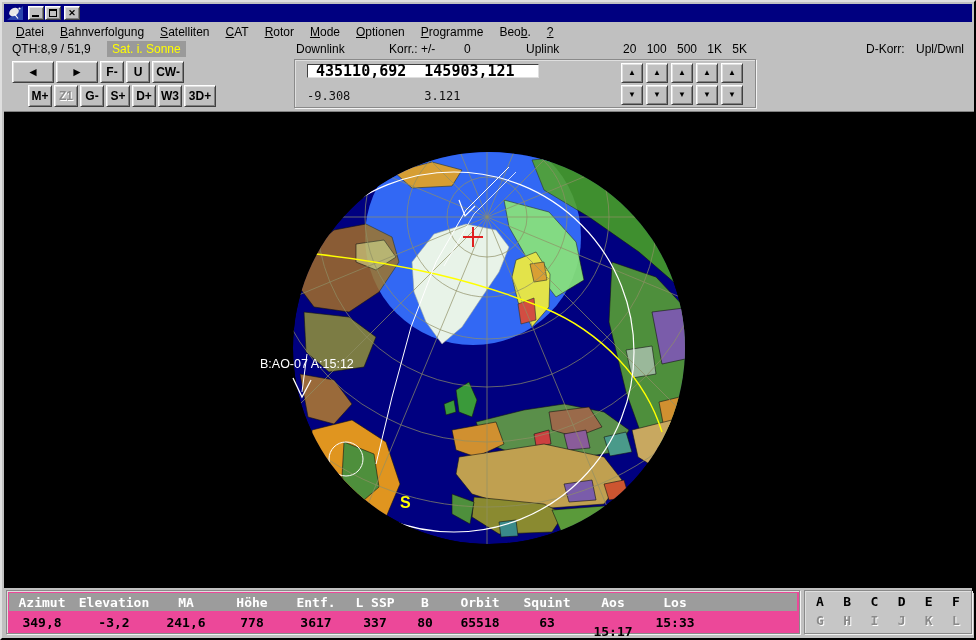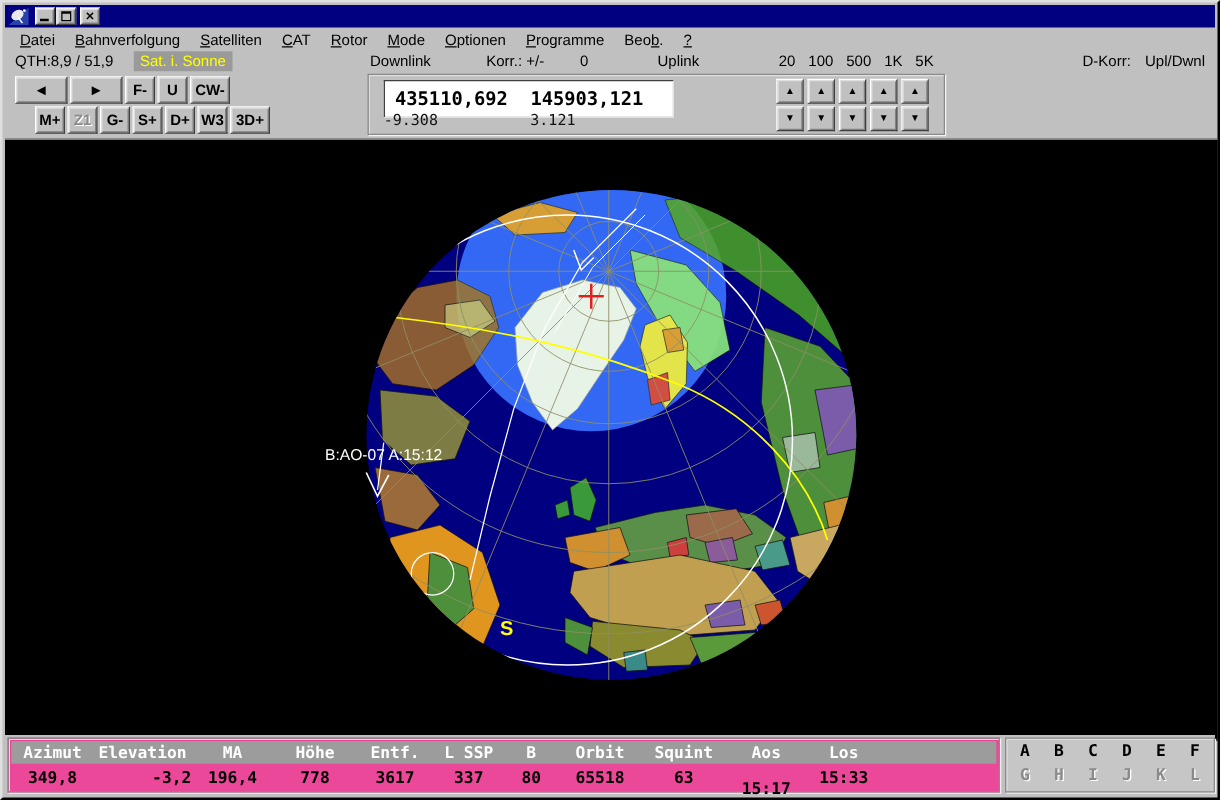--- a/index.html
+++ b/index.html
@@ -60,21 +60,21 @@
   .btn-row{position:absolute;left:8px;white-space:nowrap;}
   #btn-row1{top:2px;text-decoration:underline;}
   #btn-row2{top:26px;padding-left:16px;}
   .panel{
     position:absolute;border:1px solid #8a8a8a;
     box-shadow:inset 1px 1px 0 #dfdfdf, 1px 1px 0 #f4f4f4;
     background:#c0c0c0;
   }
   .center-panel{left:290px;top:0;width:462px;height:49px;}
   .freq-box{
-    position:absolute;left:12px;top:4px;width:232px;height:30px;
+    position:absolute;left:12px;top:4px;width:232px;height:14px;
     background:#fff;border:1px solid;border-color:#404040 #dfdfdf #dfdfdf #404040;
     font-family:"DejaVu Sans Mono",monospace;font-weight:bold;font-size:15px;
     display:flex;align-items:center;padding-left:8px;white-space:pre;
   }
   .freq-box .freq2{margin-left:18px;}
   .doppler-row{position:absolute;left:12px;top:29px;width:232px;
     font-family:"DejaVu Sans Mono",monospace;font-size:12px;color:#111;}
   .doppler-row span{display:inline-block;width:110px;text-align:left;}
   .spinners{position:absolute;right:12px;top:3px;display:flex;gap:3px;}
   .spin-col{display:flex;flex-direction:column;gap:2px;}
@@ -312,22 +312,22 @@
         <span class="scell" style="width: 62px;">Entf.</span>
         <span class="scell" style="width: 56px;">L SSP</span>
         <span class="scell" style="width: 44px;">B</span>
         <span class="scell" style="width: 66px;">Orbit</span>
         <span class="scell" style="width: 68px;">Squint</span>
         <span class="scell" style="width: 64px;">Aos</span>
         <span class="scell" style="width: 60px;">Los</span>
       </div>
     <div class="status-vals" id="status-vals">
         <span class="scell" style="width: 66px;">349,8</span>
-        <span class="scell" style="width: 78px; text-align: right;">-3,2</span>
-        <span class="scell" style="width: 66px;">196,4</span>
+        <span class="scell" style="width: 78px;">-3,2</span>
+        <span class="scell" style="width: 66px;">241,6</span>
         <span class="scell" style="width: 66px;">778</span>
         <span class="scell" style="width: 62px;">3617</span>
         <span class="scell" style="width: 56px;">337</span>
         <span class="scell" style="width: 44px;">80</span>
         <span class="scell" style="width: 66px;">65518</span>
         <span class="scell" style="width: 68px;">63</span>
         <span class="scell" style="width: 64px; margin-top: 18px;">15:17</span>
         <span class="scell" style="width: 60px;">15:33</span>
       </div>
   </div>

